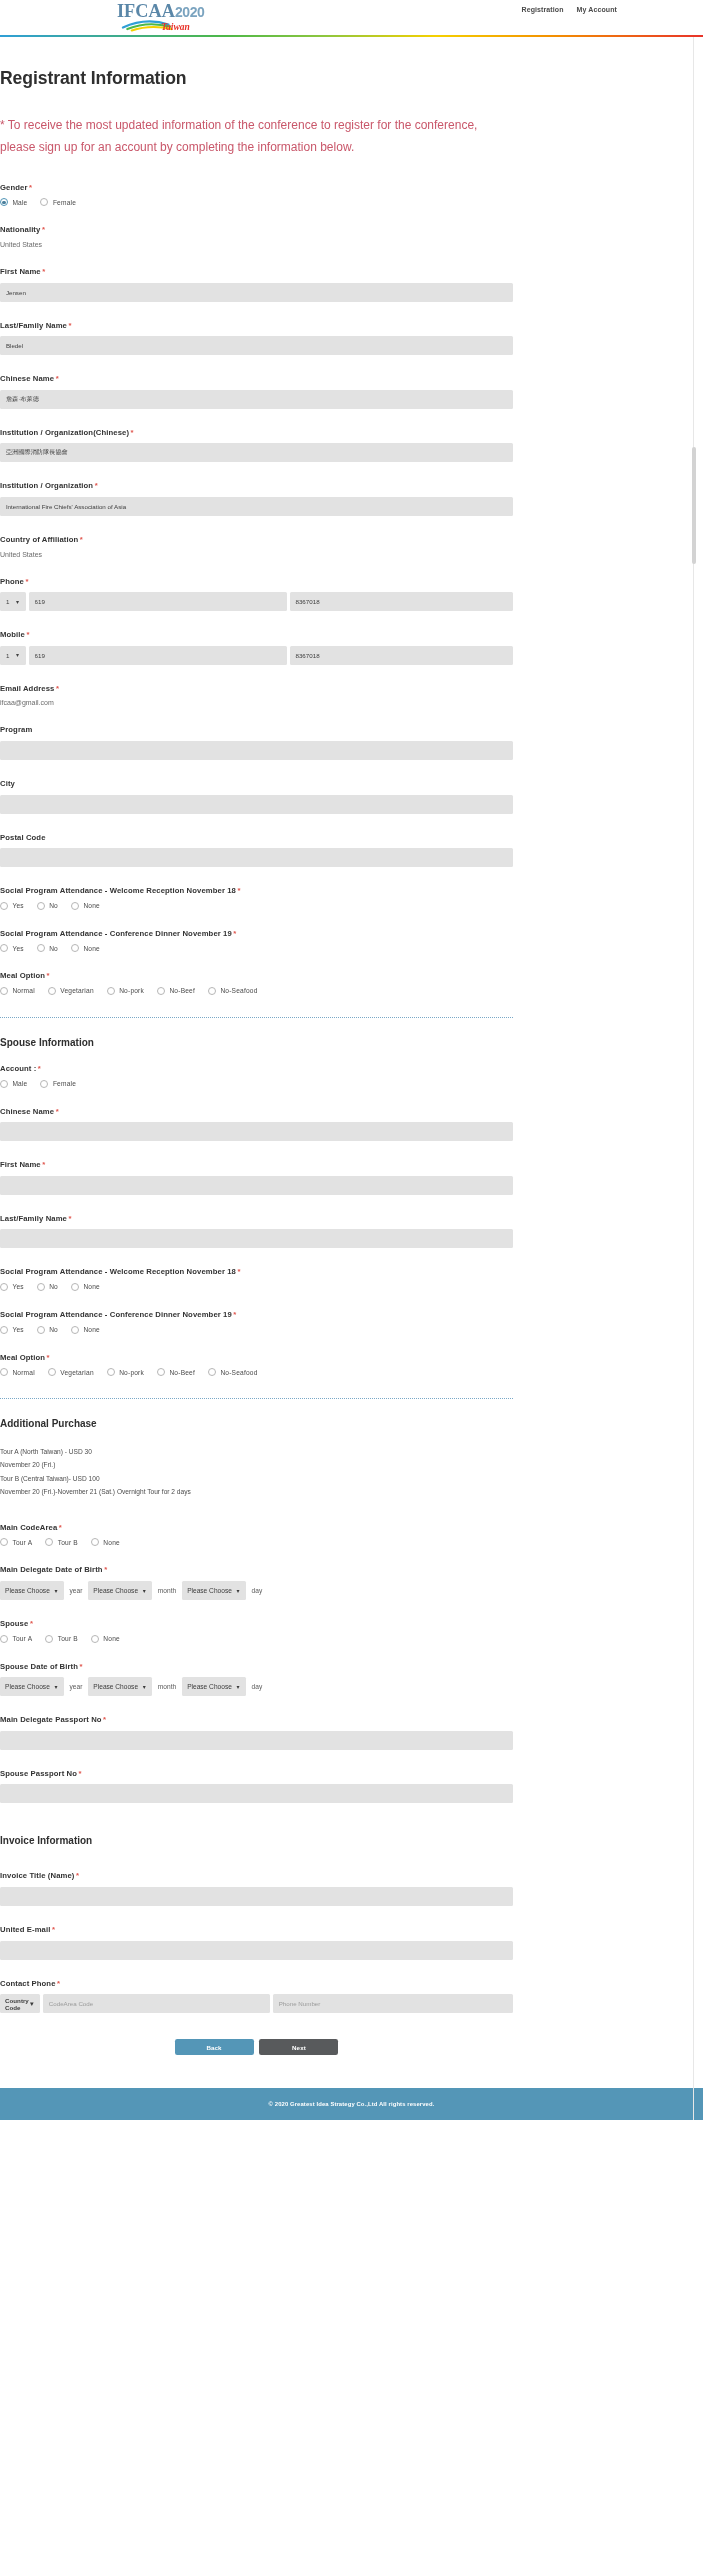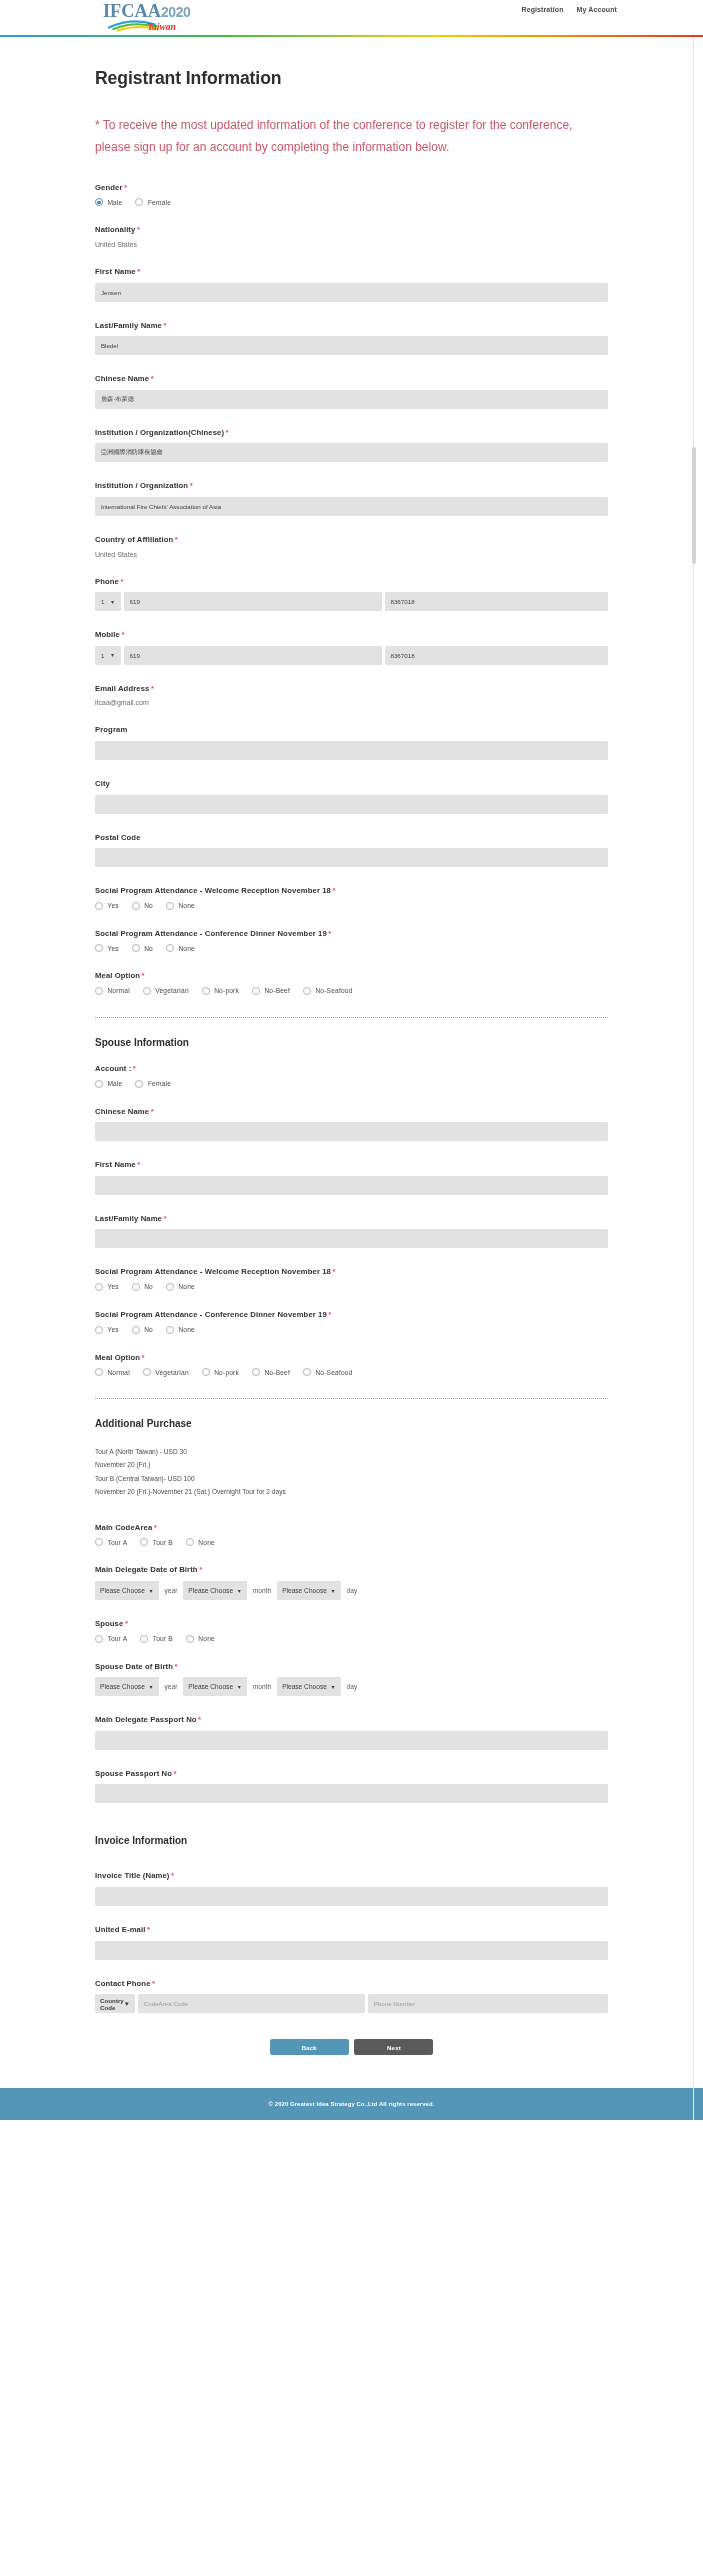--- a/index.html
+++ b/index.html
@@ -14,21 +14,21 @@
 
   
   .site-header{
     position:relative;
     height:35px;
     background:#fff;
     border-bottom:none;
   }
   .logo-wrap{
     position:absolute;
-    left:103px; top:1.5px;
+    left:117px; top:1.5px;
     width:139px; height:32px;
   }
   .logo-main{
     font-family:"Liberation Serif", serif;
     font-size:18.3px;
     font-weight:700;
     color:#5b87a8;
     letter-spacing:0px;
     line-height:1;
   }
@@ -68,21 +68,20 @@
   }
 
   
   .page{
     position:relative;
     width:703px;
     padding-bottom:0;
   }
   .content{
     width:513px;
-    margin-left:95px;
     padding-top:31px;
   }
 
   
   .edge-line{
     position:absolute;
     right:9.5px;
     top:0;
     width:0.7px;
     height:2529px;

